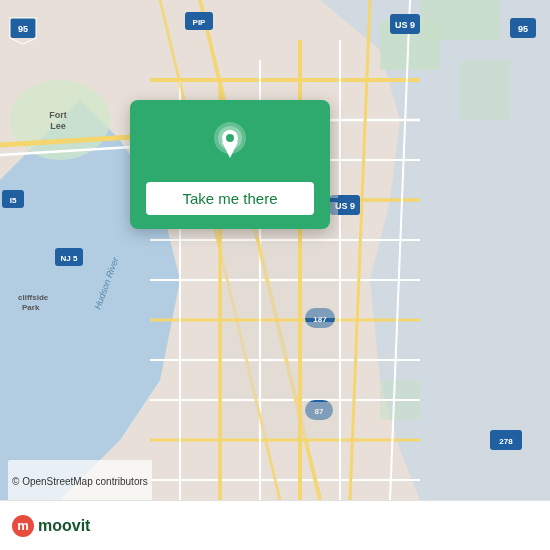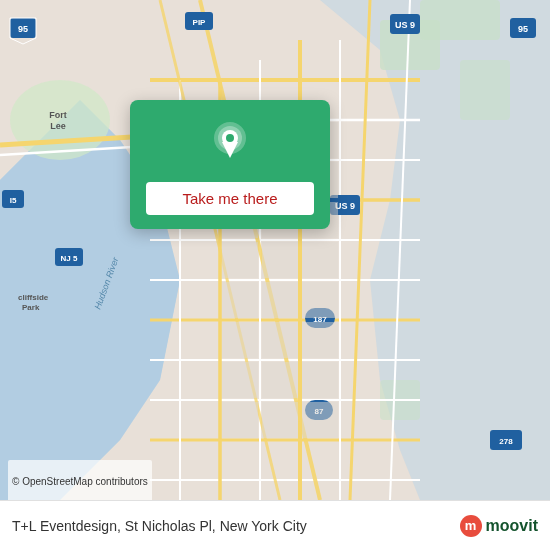--- a/index.html
+++ b/index.html
@@ -47,21 +47,21 @@
     }
 
     .pin-icon {
       width: 48px;
       height: 48px;
       margin-bottom: 14px;
     }
 
     .take-me-btn {
       background: white;
-      color: #b91c1c;
+      color: #15803d;
       border: none;
       border-radius: 4px;
       padding: 8px 18px;
       font-size: 15px;
       font-weight: 500;
       cursor: pointer;
       width: 100%;
       text-align: center;
     }
 
@@ -247,18 +247,17 @@
     <polygon points="24,38 16,22 32,22" fill="white"></polygon>
   </svg>
   <button class="take-me-btn">Take me there</button>
 </div>
 
 <div class="attribution">
   <span>© OpenStreetMap contributors</span>
 </div>
 
 <div class="bottom-bar">
-  <span class="location-text">T+L Eventdesign, St Nicholas Pl, New York City</span>
   <div class="moovit-logo">
     <div class="moovit-m">m</div>
     <span class="moovit-text">moovit</span>
   </div>
 </div>
 
 </body></html>

